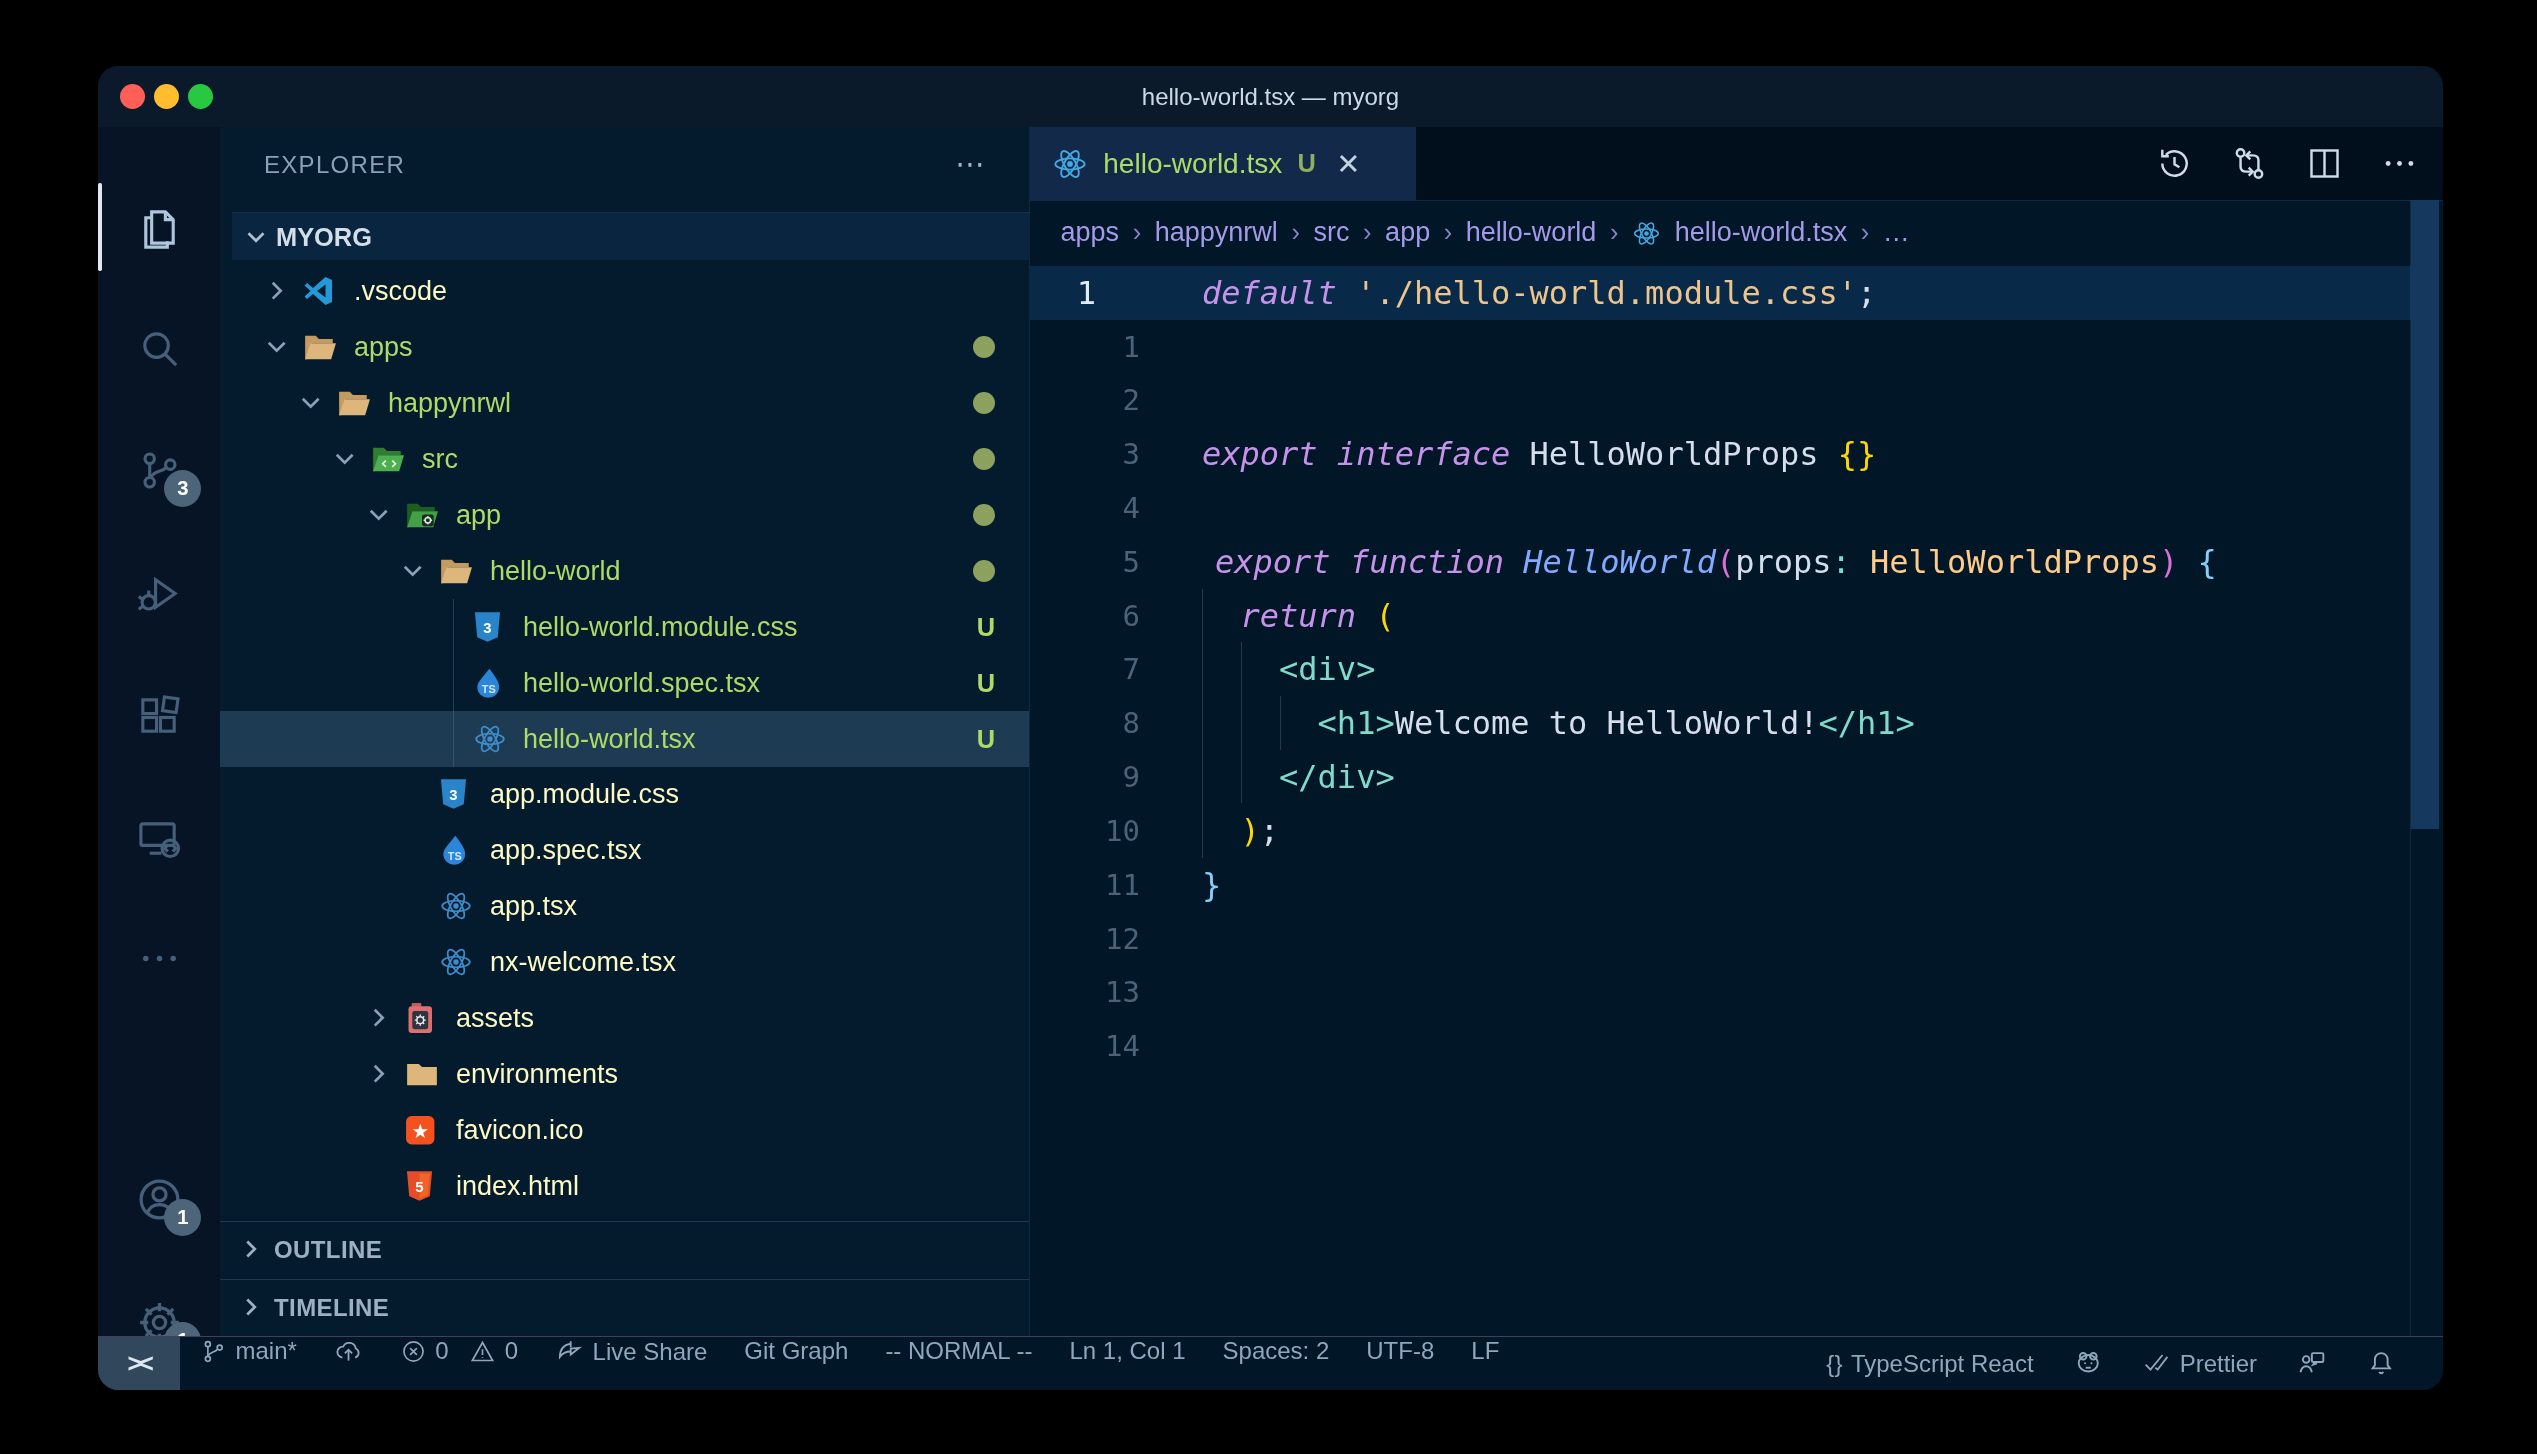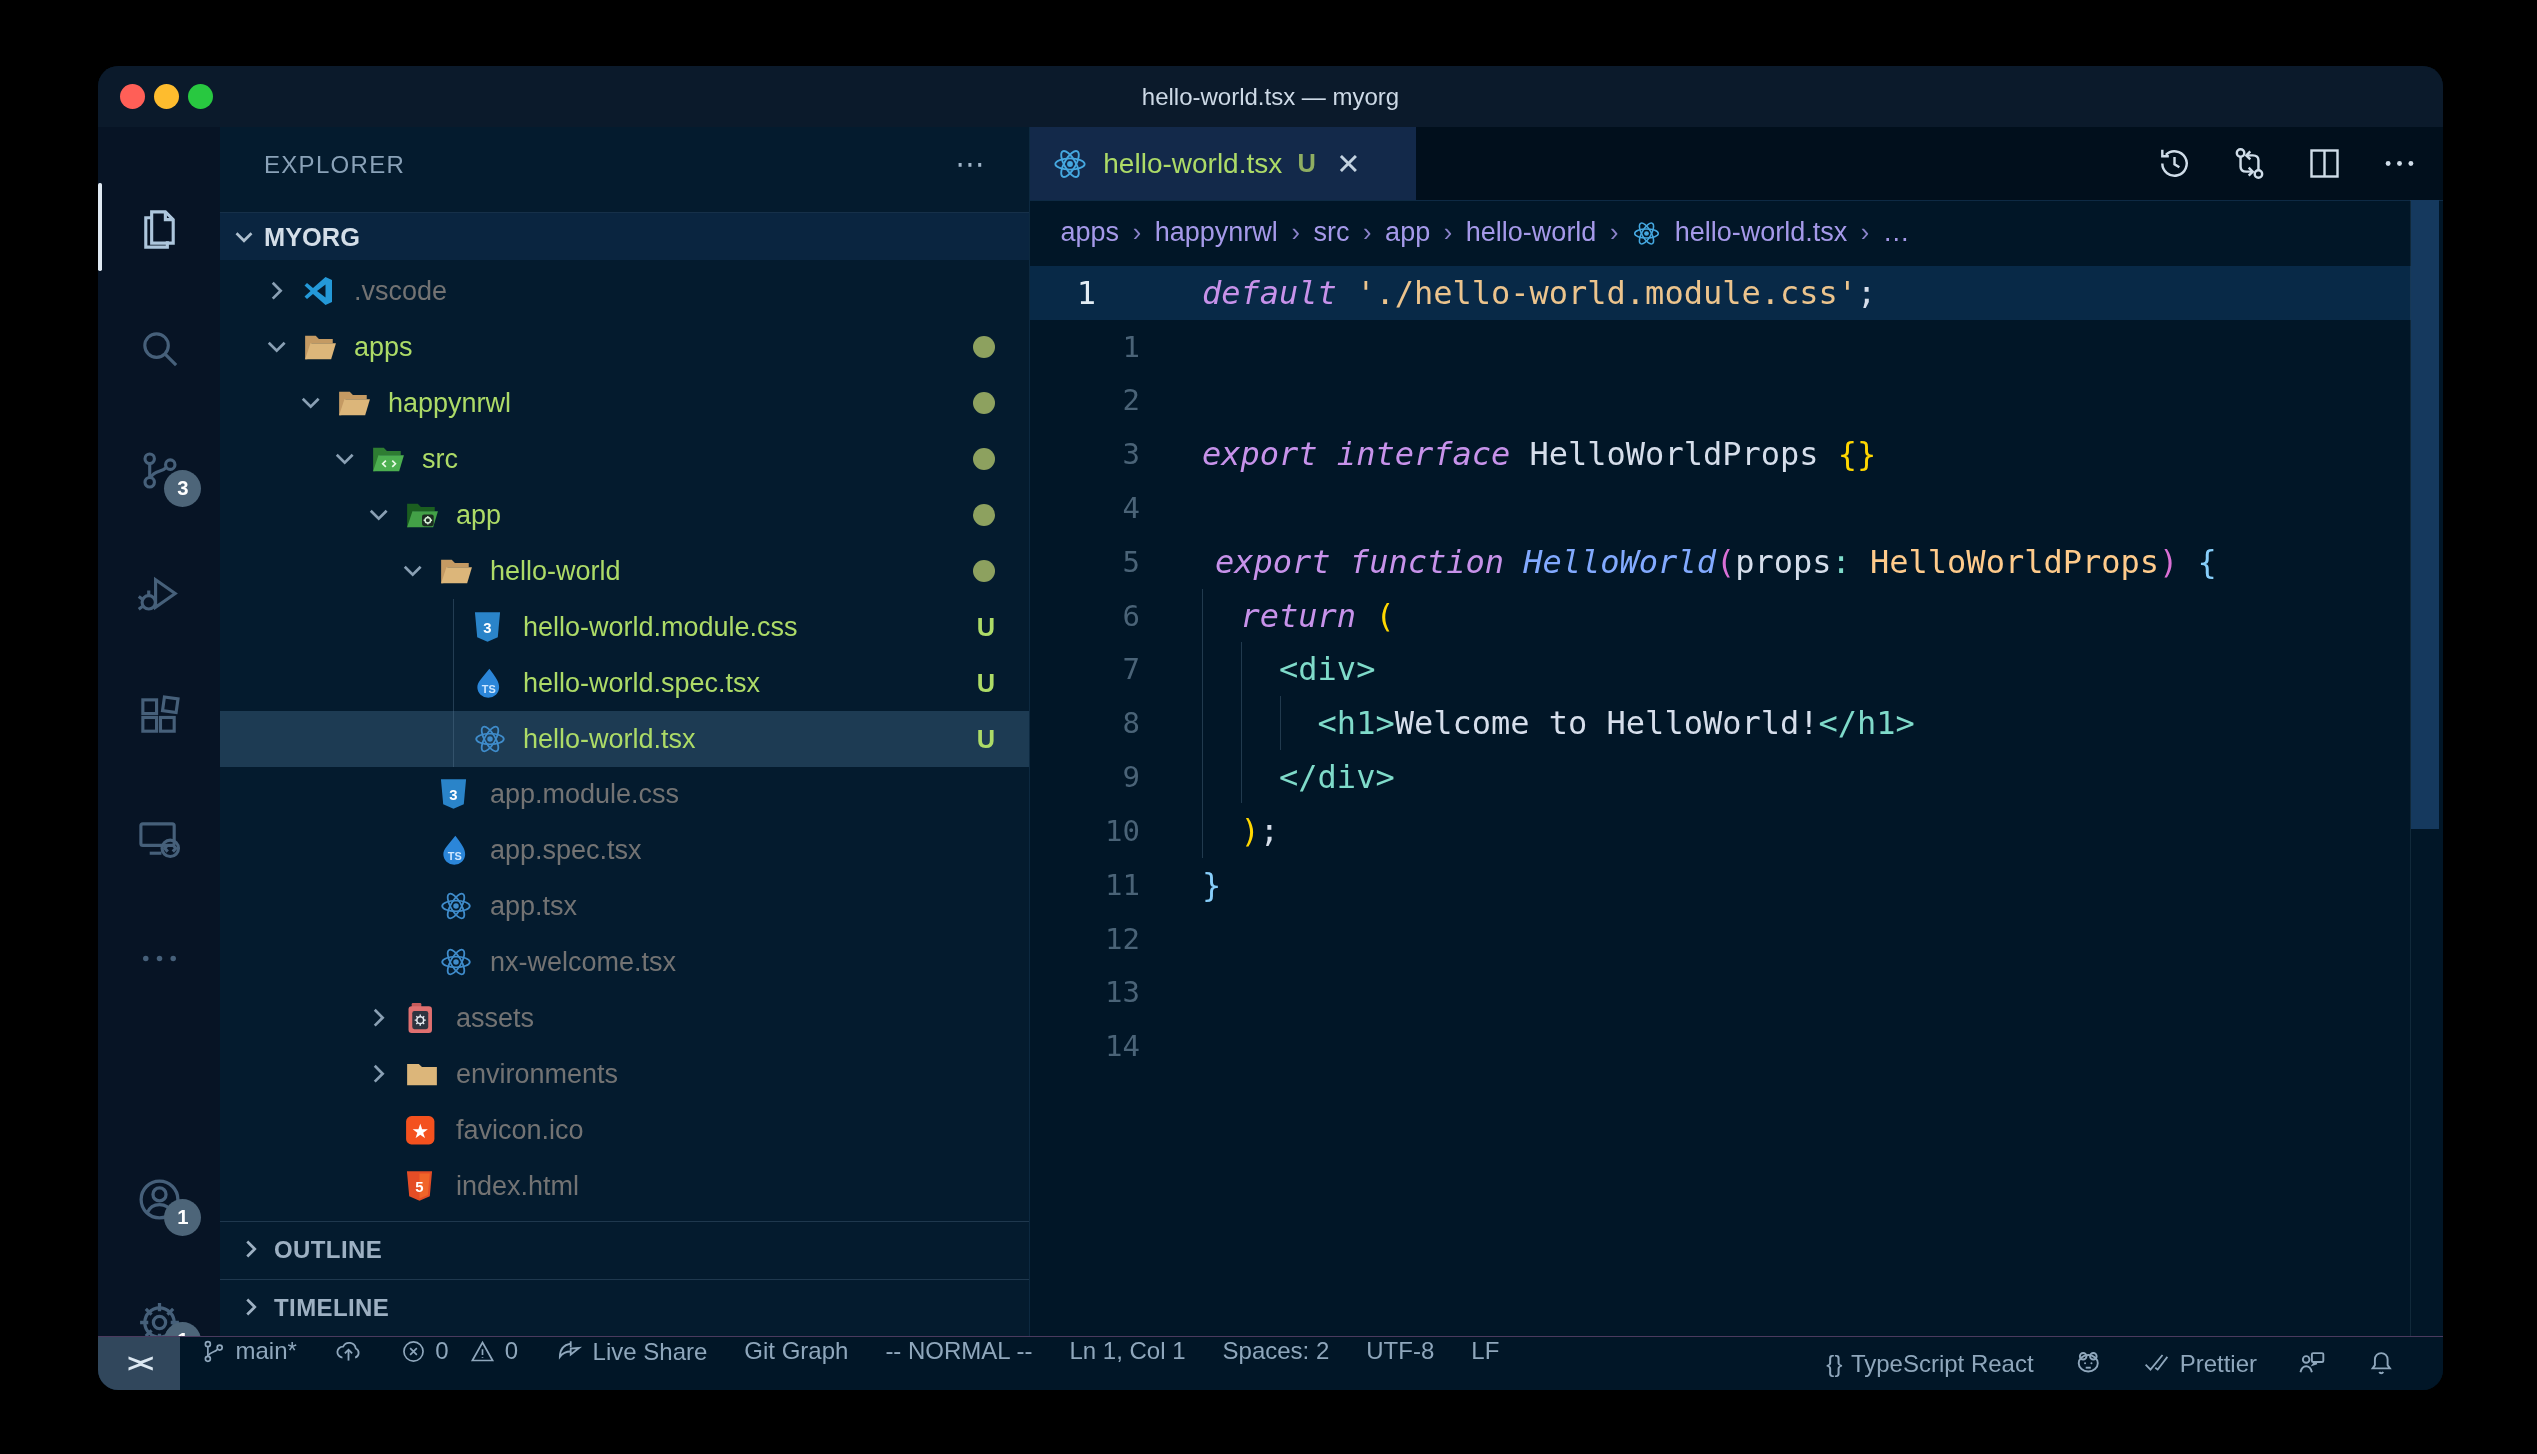--- a/index.html
+++ b/index.html
@@ -27,21 +27,21 @@
   .sb-header{position:absolute;left:0;top:0;width:100%;height:78px;}
   .sb-header-label{position:absolute;left:44px;top:24px;color:#8aa2b8;font-size:24px;letter-spacing:1.3px;}
   .sb-more{position:absolute;right:42px;top:20.3px;color:#9fb4c8;font-size:29px;letter-spacing:2.5px;cursor:default;}
   .sb-section{position:absolute;left:0;width:100%;height:47px;background:#0a2540;border-top:0.8px solid rgba(255,255,255,0.05);}
   .sb-section .chev{position:absolute;left:12px;top:12px;}
   .sb-section .lbl{position:absolute;left:44px;top:10.2px;color:#d4dee8;font-weight:bold;font-size:25.4px;}
   .tree{position:absolute;left:0;top:136px;width:100%;}
   .tree-row{position:absolute;left:0;width:100%;height:56px;}
   .tree-row.selected{background:#1d3b53;}
   .tree-row .chev,.tree-row .ficon{position:absolute;top:0;height:56px;display:flex;align-items:center;}
-  .tree-row .lbl{position:absolute;top:0;height:56px;line-height:56px;font-size:27px;color:#737373;white-space:nowrap;}
+  .tree-row .lbl{position:absolute;top:0;height:56px;line-height:56px;font-size:27px;color:#fef9c3;white-space:nowrap;}
   .tree-row.git .lbl{color:#addb67;}
   .tree-row .badge{position:absolute;right:34px;top:0;height:56px;display:flex;align-items:center;color:#addb67;font-size:25.4px;font-weight:bold;}
   .dot{width:22px;height:22px;border-radius:50%;background:#8da15f;}
   .indent-guide{position:absolute;width:0.8px;background:rgba(95,126,151,0.35);}
   .sb-bottom{position:absolute;left:0;width:100%;height:57px;border-top:0.8px solid rgba(95,126,151,0.3);}
   .sb-bottom .chev{position:absolute;left:18.6px;top:15.3px;}
   .sb-bottom .lbl{position:absolute;left:54px;top:13.6px;color:#9db0c2;font-weight:bold;font-size:24px;letter-spacing:0.4px;}
 
   
   .editor{position:absolute;left:932px;top:61px;right:0;bottom:53px;background:#011627;}
@@ -165,21 +165,21 @@
           </svg>
         <div class="ab-badge">1</div>
       </div>
     </div>
 
     <div class="sidebar">
       <div class="sb-header">
         <span class="sb-header-label">EXPLORER</span>
         <span class="sb-more">⋯</span>
       </div>
-      <div class="sb-section" style="top:85px;">
+      <div class="sb-section" style="top:85px;margin-left:12px;">
         <svg class="chev" width="24" height="24" viewBox="0 0 16 16">
             <path d="M3 5.5l5 5 5-5" stroke="#aebfce" fill="none" stroke-width="1.8"></path>
           </svg>
         <span class="lbl">MYORG</span>
       </div>
       <div class="tree" id="file-tree">
           <div class="tree-row" style="top: 0px;">
             <span class="chev" style="left:44px">
               <svg width="25.4" height="25.4" viewBox="0 0 16 16">
                 <path d="M5.5 3l5 5-5 5" stroke="#8aa0b4" fill="none" stroke-width="1.7"></path>

